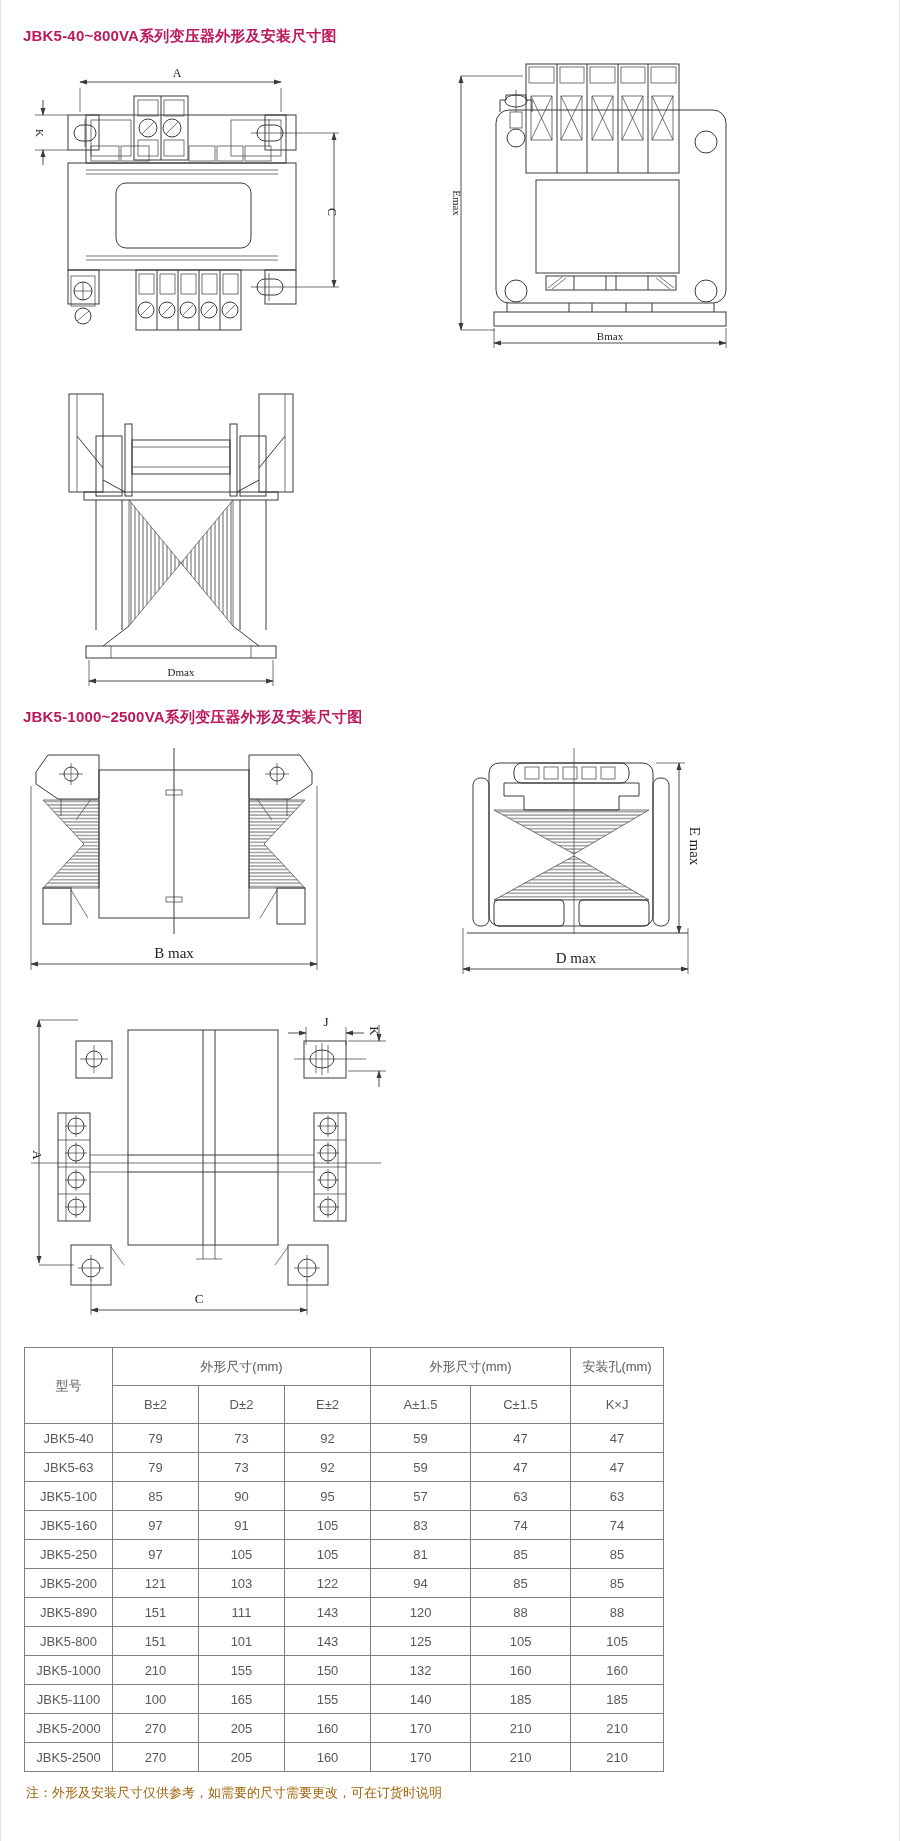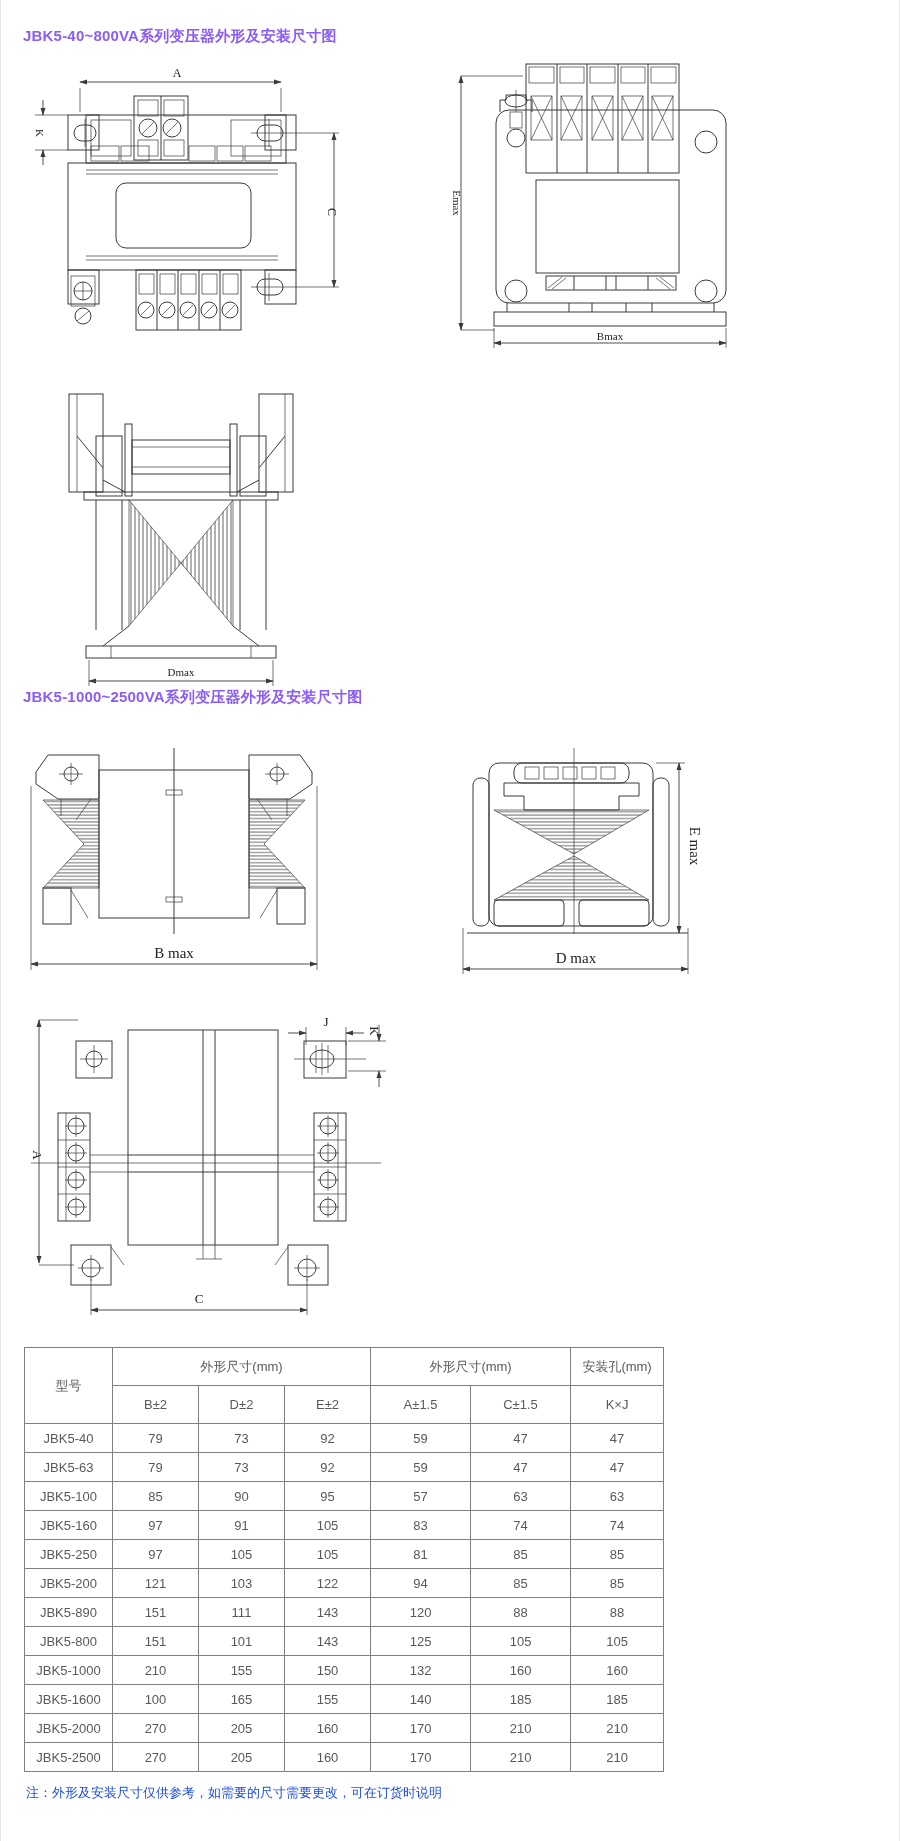--- a/index.html
+++ b/index.html
@@ -1,21 +1,21 @@
 <!DOCTYPE html>
 <html><head>
 <meta charset="utf-8">
 <style>
   html,body{margin:0;padding:0;background:#fff;}
   #page{position:relative;width:898px;height:1841px;background:#fff;
         border-left:1px solid #e6e6e6;border-right:1px solid #e6e6e6;
         font-family:"Liberation Sans",sans-serif;overflow:hidden;}
   .abs{position:absolute;}
-  .sec-title{font-size:15px;font-weight:700;color:#8b5cf6;letter-spacing:.2px;}
-  .note{font-size:13px;color:#1d4ed8;}
+  .sec-title{font-size:15px;font-weight:700;color:#be185d;letter-spacing:.2px;}
+  .note{font-size:13px;color:#a16207;}
   
   svg .ln{stroke:#3b3b3b;stroke-width:1;fill:none;}
   svg .thin{stroke:#3b3b3b;stroke-width:.7;fill:none;}
   svg .dim{stroke:#3b3b3b;stroke-width:.9;fill:none;}
   svg text.dt{font-family:"Liberation Serif",serif;fill:#222;}
   
   table.dims{border-collapse:collapse;table-layout:fixed;width:639px;}
   table.dims td,table.dims th{border:1px solid #7f7f7f;text-align:center;vertical-align:middle;
     font-size:13px;font-weight:400;color:#595959;padding:0;}
   table.dims thead td,table.dims thead th{height:37px;}
@@ -236,21 +236,21 @@
     <rect class="ln" x="45" y="288" width="190" height="12"></rect>
     <line class="thin" x1="70" y1="288" x2="70" y2="300"></line>
       <line class="thin" x1="210" y1="288" x2="210" y2="300"></line>
 
     <text class="dt" x="140" y="318" font-size="11" text-anchor="middle">Dmax</text>
     <line class="thin" x1="48" y1="302" x2="48" y2="328"></line>
       <line class="thin" x1="232" y1="302" x2="232" y2="328"></line>
     <line class="dim" x1="48" y1="323" x2="232" y2="323" marker-start="url(#arr)" marker-end="url(#arr)"></line>
   </svg>
 
-  <div class="abs sec-title" style="left:22px;top:688px;">JBK5-1000~2500VA系列变压器外形及安装尺寸图</div>
+  <div class="abs sec-title" style="left:22px;top:708px;">JBK5-1000~2500VA系列变压器外形及安装尺寸图</div>
 
   <svg class="abs" style="left:25px;top:742px;" width="300" height="240" viewBox="0 0 300 240">
 
     <polygon class="ln" points="10,30 22,13 73,13 73,57 32,57 10,42"></polygon>
     <circle class="ln" cx="45" cy="32" r="7"></circle>
       <line class="thin" x1="33" y1="32" x2="57" y2="32"></line>
       <line class="thin" x1="45" y1="21" x2="45" y2="43"></line>
     <polygon class="ln" points="286,30 274,13 223,13 223,57 264,57 286,42"></polygon>
     <circle class="ln" cx="251" cy="32" r="7"></circle>
       <line class="thin" x1="239" y1="32" x2="263" y2="32"></line>
@@ -519,21 +519,21 @@
       <tr>
         <td>JBK5-1000</td>
         <td>210</td>
         <td>155</td>
         <td>150</td>
         <td>132</td>
         <td>160</td>
         <td>160</td>
       </tr>
       <tr>
-        <td>JBK5-1600</td>
+        <td>JBK5-1100</td>
         <td>100</td>
         <td>165</td>
         <td>155</td>
         <td>140</td>
         <td>185</td>
         <td>185</td>
       </tr>
       <tr>
         <td>JBK5-2000</td>
         <td>270</td>

